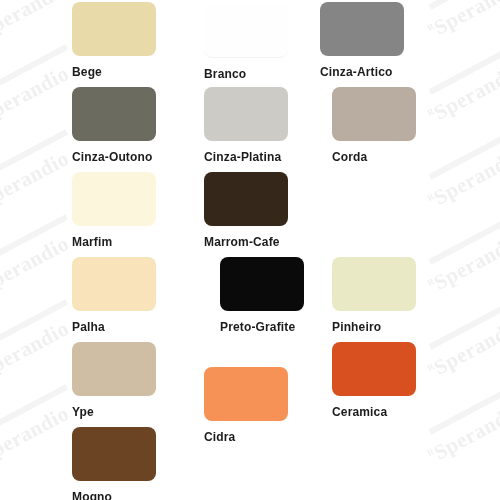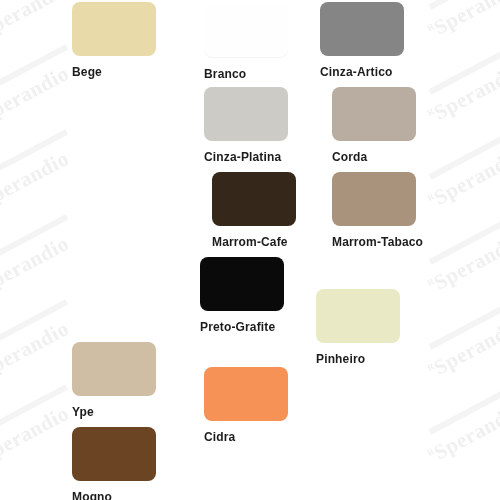--- a/index.html
+++ b/index.html
@@ -125,49 +125,61 @@
       <span class="swatch-label">Bege</span>
     </div>
     <div class="swatch-cell" style="left: 204px; top: 4px;">
       <span class="swatch-chip is-white" title="Branco" style="background: rgb(254, 254, 254);"></span>
       <span class="swatch-label">Branco</span>
     </div>
     <div class="swatch-cell" style="left: 320px; top: 2px;">
       <span class="swatch-chip" title="Cinza-Artico" style="background: rgb(133, 133, 133);"></span>
       <span class="swatch-label">Cinza-Artico</span>
     </div>
+    <div class="swatch-cell" style="left: 72px; top: 87px;">
+      <span class="swatch-chip" title="Cinza-Outono" style="background: rgb(108, 107, 95);"></span>
+      <span class="swatch-label">Cinza-Outono</span>
+    </div>
     <div class="swatch-cell" style="left: 204px; top: 87px;">
       <span class="swatch-chip" title="Cinza-Platina" style="background: rgb(205, 203, 197);"></span>
       <span class="swatch-label">Cinza-Platina</span>
     </div>
     <div class="swatch-cell" style="left: 332px; top: 87px;">
       <span class="swatch-chip" title="Corda" style="background: rgb(185, 172, 161);"></span>
       <span class="swatch-label">Corda</span>
     </div>
-    <div class="swatch-cell" style="left: 204px; top: 172px; margin-left: 8px;">
+    <div class="swatch-cell" style="left: 72px; top: 172px;">
+      <span class="swatch-chip" title="Marfim" style="background: rgb(252, 247, 220);"></span>
+      <span class="swatch-label">Marfim</span>
+    </div>
+    <div class="swatch-cell" style="left: 204px; top: 172px;">
       <span class="swatch-chip" title="Marrom-Cafe" style="background: rgb(53, 40, 26);"></span>
       <span class="swatch-label">Marrom-Cafe</span>
     </div>
-    <div class="swatch-cell" style="left: 332px; top: 172px;">
-      <span class="swatch-chip" title="Marrom-Tabaco" style="background: rgb(169, 147, 125);"></span>
-      <span class="swatch-label">Marrom-Tabaco</span>
+    <div class="swatch-cell" style="left: 72px; top: 257px;">
+      <span class="swatch-chip" title="Palha" style="background: rgb(248, 227, 186);"></span>
+      <span class="swatch-label">Palha</span>
     </div>
-    <div class="swatch-cell" style="left: 200px; top: 257px;">
+    <div class="swatch-cell" style="left: 220px; top: 257px;">
       <span class="swatch-chip" title="Preto-Grafite" style="background: rgb(10, 10, 10);"></span>
       <span class="swatch-label">Preto-Grafite</span>
     </div>
-    <div class="swatch-cell" style="left: 316px; top: 257px; margin-top: 32px;">
+    <div class="swatch-cell" style="left: 332px; top: 257px;">
       <span class="swatch-chip" title="Pinheiro" style="background: rgb(233, 233, 197);"></span>
       <span class="swatch-label">Pinheiro</span>
     </div>
     <div class="swatch-cell" style="left: 72px; top: 342px;">
       <span class="swatch-chip" title="Ype" style="background: rgb(207, 190, 163);"></span>
       <span class="swatch-label">Ype</span>
     </div>
     <div class="swatch-cell" style="left: 204px; top: 342px; margin-top: 25px;">
       <span class="swatch-chip" title="Cidra" style="background: rgb(247, 146, 86);"></span>
       <span class="swatch-label">Cidra</span>
     </div>
+    <div class="swatch-cell" style="left: 332px; top: 342px;">
+      <span class="swatch-chip" title="Ceramica" style="background: rgb(216, 79, 32);"></span>
+      <span class="swatch-label">Ceramica</span>
+    </div>
     <div class="swatch-cell" style="left: 72px; top: 427px;">
       <span class="swatch-chip" title="Mogno" style="background: rgb(107, 68, 35);"></span>
       <span class="swatch-label">Mogno</span>
     </div>
   </div>
 
 </body></html>

